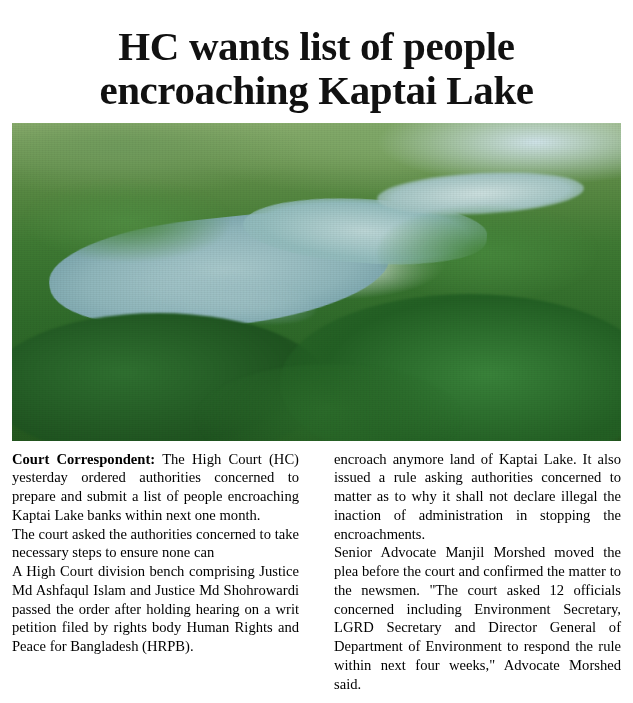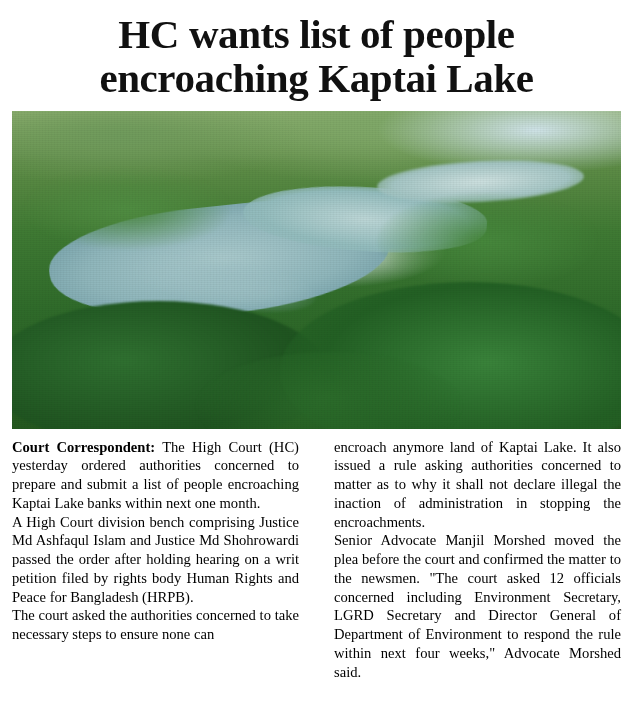--- a/index.html
+++ b/index.html
@@ -21,21 +21,21 @@
     box-sizing: border-box;
     padding: 0 12px;
   }
   .headline {
     font-family: "Liberation Serif", serif;
     font-weight: bold;
     font-size: 41px;
     line-height: 1.08;
     text-align: center;
     letter-spacing: -0.4px;
-    padding-top: 12px;
+    padding-top: 24px;
     margin: 0 0 10px 0;
     color: #111111;
   }
   .headline .line {
     display: block;
     white-space: nowrap;
   }
   .photo-wrap {
     width: 609px;
     height: 318px;
@@ -197,22 +197,22 @@
       <div class="fg1"></div>
       <div class="fg2"></div>
       <div class="fg3"></div>
       <div class="grain"></div>
     </div>
   </div>
 
   <div class="body-cols">
     <div class="col">
       <p><span class="byline">Court Correspondent:</span> <span>The High Court (HC) yesterday ordered authorities concerned to prepare and submit a list of people encroaching Kaptai Lake banks within next one month.</span></p>
+      <p>The court asked the authorities concerned to take necessary steps to ensure none can</p>
       <p>A High Court division bench comprising Justice Md Ashfaqul Islam and Justice Md Shohrowardi passed the order after holding hearing on a writ petition filed by rights body Human Rights and Peace for Bangladesh (HRPB).</p>
-      <p>The court asked the authorities concerned to take necessary steps to ensure none can</p>
     </div>
     <div class="col">
       <p>encroach anymore land of Kaptai Lake. It also issued a rule asking authorities concerned to matter as to why it shall not declare illegal the inaction of administration in stopping the encroachments.</p>
       <p>Senior Advocate Manjil Morshed moved the plea before the court and confirmed the matter to the newsmen. "The court asked 12 officials concerned including Environment Secretary, LGRD Secretary and Director General of Department of Environment to respond the rule within next four weeks," Advocate Morshed said.</p>
     </div>
   </div>
 
 </div>
 
 </body></html>

